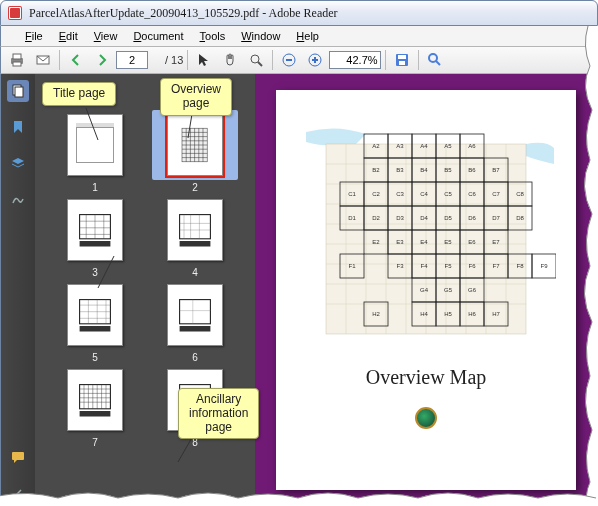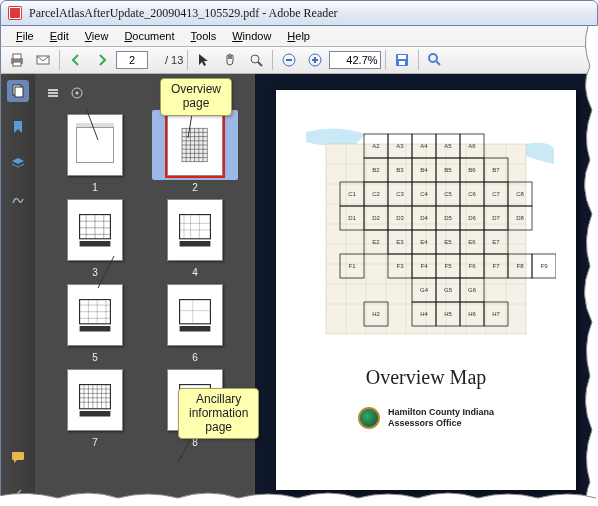--- a/index.html
+++ b/index.html
@@ -5,21 +5,21 @@
   * { box-sizing: border-box; margin: 0; padding: 0; }
   html, body { width: 598px; height: 506px; }
   body { font-family: "Segoe UI", Tahoma, sans-serif; font-size: 11px; background: #fff; position: relative; }
 
   .window { width: 598px; height: 506px; position: relative; background: #fff; }
 
   .titlebar { height: 26px; background: linear-gradient(#fdfdfe,#e6ebf5 40%,#d7e0f0); display:flex; align-items:center; padding:0 6px; border:1px solid #6e84a3; border-radius:6px 6px 0 0;font-family:Liberation Serif, serif; }
   .titlebar .pdf-icon { width:16px; height:16px; margin-right:6px; display:flex; align-items:center; justify-content:center; }
   .titlebar .title-text { font-size:12px; color:#1a1a1a; }
 
-  .menubar { height:20px; background:#f4f4f4; border-left:1px solid #6e84a3; border-right:1px solid #6e84a3; display:flex; align-items:center; padding:0 8px; gap:2px; font-size:11px; }
+  .menubar { height:20px; background:#f4f4f4; border-left:1px solid #6e84a3; border-right:1px solid #6e84a3; display:flex; align-items:center; padding:0 17px; gap:2px; font-size:11px; }
   .menu-item { padding:2px 6px; border:1px solid transparent; border-radius:3px; cursor:default; }
   .menu-item u { text-decoration: underline; }
 
   .toolbar { height:28px; background:linear-gradient(#fafafa,#e9e9e9); border:1px solid #b5b5b5; border-left:1px solid #6e84a3; border-right:1px solid #6e84a3; display:flex; align-items:center; padding:0 4px; gap:2px; }
   .tbtn { width:24px; height:22px; border:1px solid transparent; border-radius:3px; display:flex; align-items:center; justify-content:center; cursor:default; }
   .tsep { width:1px; height:20px; background:#bcbcbc; margin:0 2px; }
   .page-input { width:32px; height:18px; border:1px solid #7a8a9c; text-align:center; font-size:11px; }
   .page-count { font-size:11px; color:#333; margin-left:15px; }
   .zoom-box { width:52px; height:18px; border:1px solid #7a8a9c; background:#fff; display:flex; align-items:center; justify-content:space-between; padding:0 16px; font-size:11px;}
 
@@ -38,21 +38,21 @@
   .thumb-cell { display:flex; flex-direction:column; align-items:center; }
   .thumb-outer { width:86px; height:70px; display:flex; align-items:center; justify-content:center; border:1px solid transparent; border-radius:2px; padding:4px;}
   .thumb-outer.selected { background:#9cb8e8; }
   .thumb-page { width:56px; height:62px; background:#fff; border:1px solid #888; box-shadow:1px 1px 2px rgba(0,0,0,.5); position:relative; display:flex; align-items:center; justify-content:center;}
   .thumb-page.selected { outline:2px solid #d21; }
   .thumb-num { color:#eee; font-size:10px; margin-top:2px; text-align:center; }
 
   .thumb-map { width:80%; height:70%; }
   .thumb-title { width:70%; height:60%; border:1px solid #999; }
 
-  .main-view { flex:1; background:#0f172a; display:flex; align-items:center; justify-content:center; padding:10px 10px 10px 10px; position:relative; }
+  .main-view { flex:1; background:#701a75; display:flex; align-items:center; justify-content:center; padding:10px 10px 10px 10px; position:relative; }
   .page-paper { width:300px; height:400px; background:#fff; box-shadow:3px 3px 8px rgba(0,0,0,.5); display:flex; flex-direction:column; align-items:center; padding:24px 16px 16px; position:relative;}
   .overview-title { font-family: Georgia, 'Times New Roman', serif; font-size:20px; color:#222; margin-top:12px;}
   .footer-org { display:flex; align-items:center; gap:8px; margin-top:18px;}
   .seal { width:22px; height:22px; border-radius:50%; background:radial-gradient(circle at 40% 40%, #3a6, #143); border:2px solid #b88a2c;}
   .org-text { font-size:9px; font-weight:bold; color:#222; line-height:1.15;}
   .map-box { width:260px; height:240px; position:relative; }
 
   
   .callout { position:absolute; background:#ffffb0; border:1px solid #a0a060; border-radius:4px; padding:4px 10px; font-size:12px; color:#222; text-align:center; box-shadow:1px 1px 3px rgba(0,0,0,.3); z-index:50; line-height:1.15;}
 
@@ -503,29 +503,26 @@
                 <rect x="164" y="188" width="24" height="24" fill="none" stroke="#222" stroke-width="0.8"></rect>
                 <text x="176" y="202">H6</text>
                 <rect x="188" y="188" width="24" height="24" fill="none" stroke="#222" stroke-width="0.8"></rect>
                 <text x="200" y="202">H7</text>
               </g>
           </svg>
         </div>
         <div class="overview-title">Overview Map</div>
         <div class="footer-org">
           <div class="seal"></div>
-          <div class="org-text">
-            <div>Hamilton County Indiana</div>
-            <div>Assessors Office</div>
-          </div>
         </div>
       </div>
     </div>
   </div>
 
+  <div class="callout" style="top:82px; left:42px;">Title page</div>
   <svg style="position:absolute; top:108px; left:80px; z-index:49;" width="20" height="34">
       <line x1="6" y1="0" x2="18" y2="32" stroke="#333" stroke-width="1"></line>
     </svg>
 
   <div class="callout" style="top:78px; left:160px; white-space:pre-line;">Overview
 page</div>
   <svg style="position:absolute; top:114px; left:186px; z-index:49;" width="12" height="26">
       <line x1="6" y1="0" x2="2" y2="24" stroke="#333" stroke-width="1"></line>
     </svg>
 

